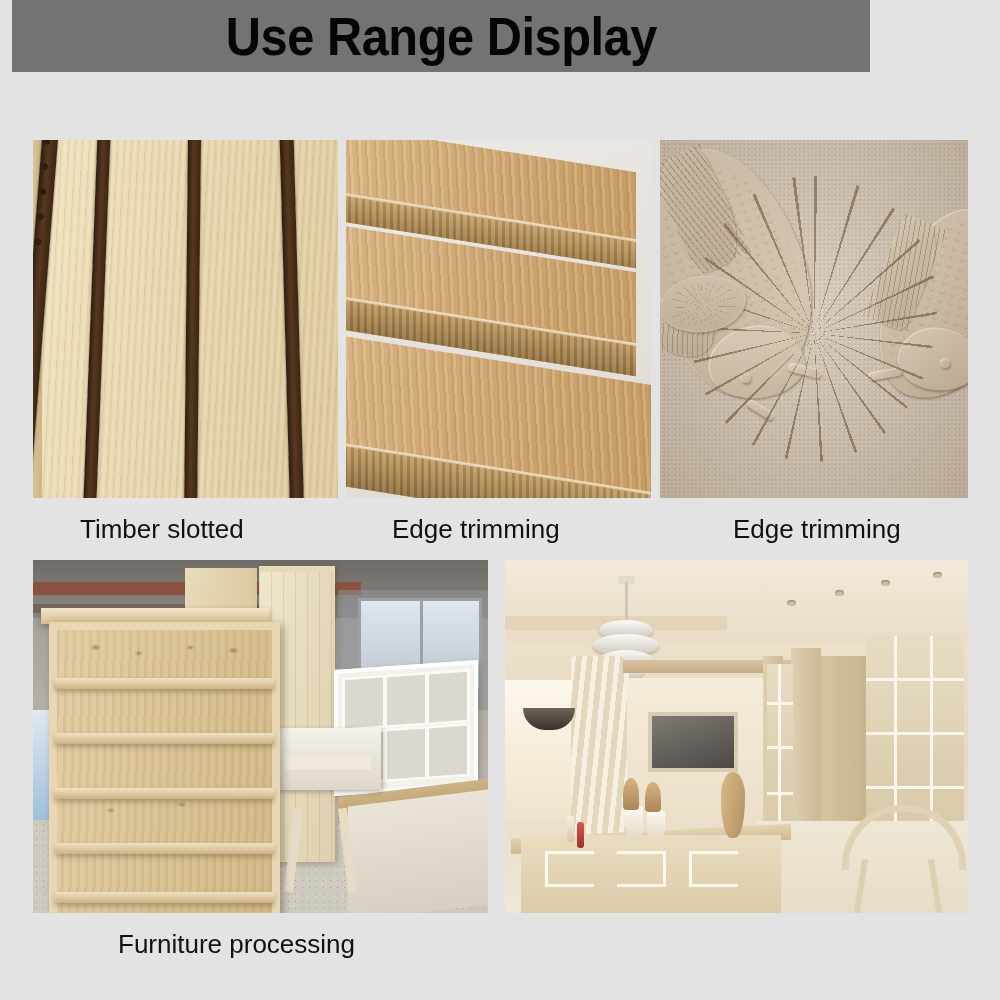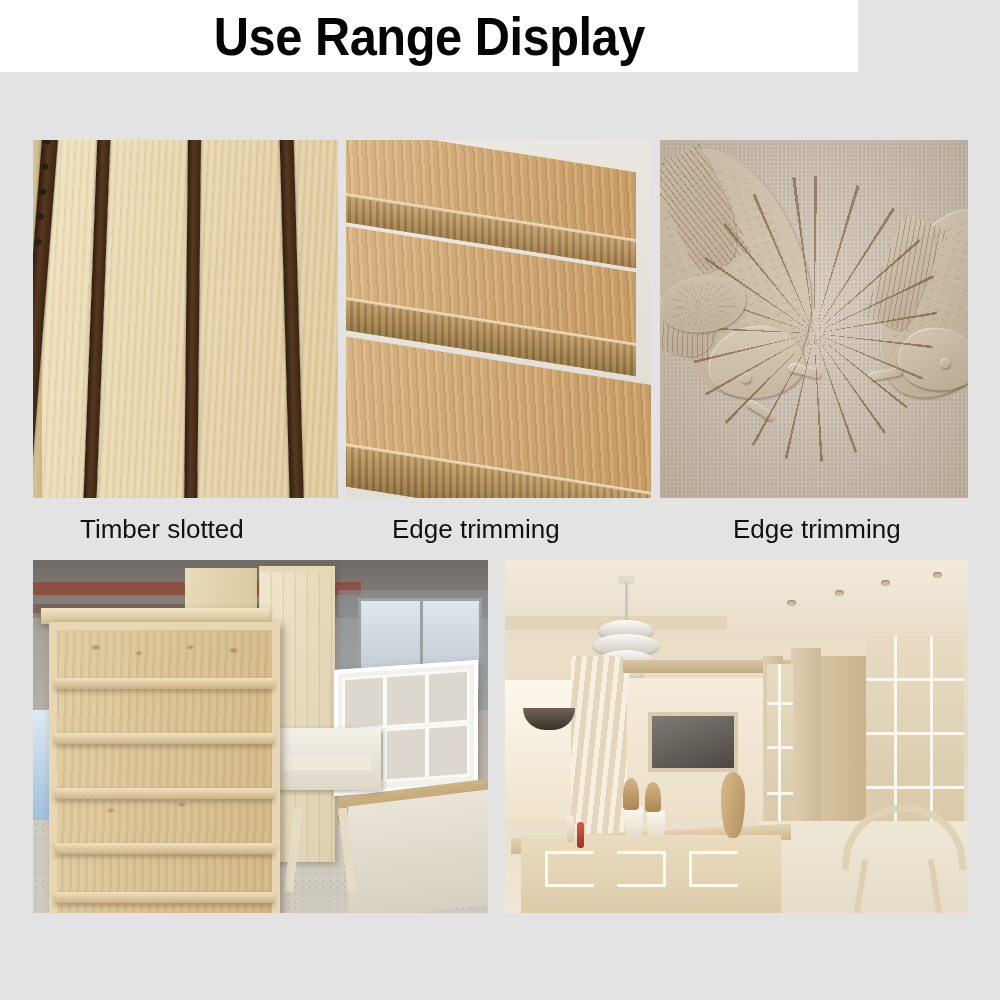--- a/index.html
+++ b/index.html
@@ -7,22 +7,22 @@
     width:1000px;height:1000px;
     background:#e3e3e3;
     font-family:"Liberation Sans", sans-serif;
     overflow:hidden;
     position:relative;
   }
   #page{position:relative;width:1000px;height:1000px;background:#e3e3e3;}
 
   
   .header{
-    position:absolute;left:0;top:0;width:858px;height:72px;
-    background:#ffffff;
+    position:absolute;left:12px;top:0;width:858px;height:72px;
+    background:#737373;
     display:flex;align-items:center;justify-content:center;
   }
   .header-title{
     font-family:"Liberation Sans", sans-serif;
     font-weight:bold;
     font-size:53px;
     line-height:56px;
     letter-spacing:-0.5px;
     color:#050505;
     transform:scaleX(0.92);
@@ -390,20 +390,21 @@
     <div class="shelfTop"></div>
     <div class="shelf">
       <div class="knots"></div>
       <div class="board" style="top:48px;"></div>
       <div class="board" style="top:103px;"></div>
       <div class="board" style="top:158px;"></div>
       <div class="board" style="top:213px;"></div>
       <div class="board" style="top:262px;"></div>
     </div>
   </div>
+  <div class="caption cap-4">Furniture processing</div>
 
   <div class="photo" id="ph5">
     <div class="base"></div>
     <div class="ceil"></div>
     <div class="soffit"></div>
 
     <div class="spot" style="left:282px;top:40px;"></div>
     <div class="spot" style="left:330px;top:30px;"></div>
     <div class="spot" style="left:376px;top:20px;"></div>
     <div class="spot" style="left:428px;top:12px;"></div>

